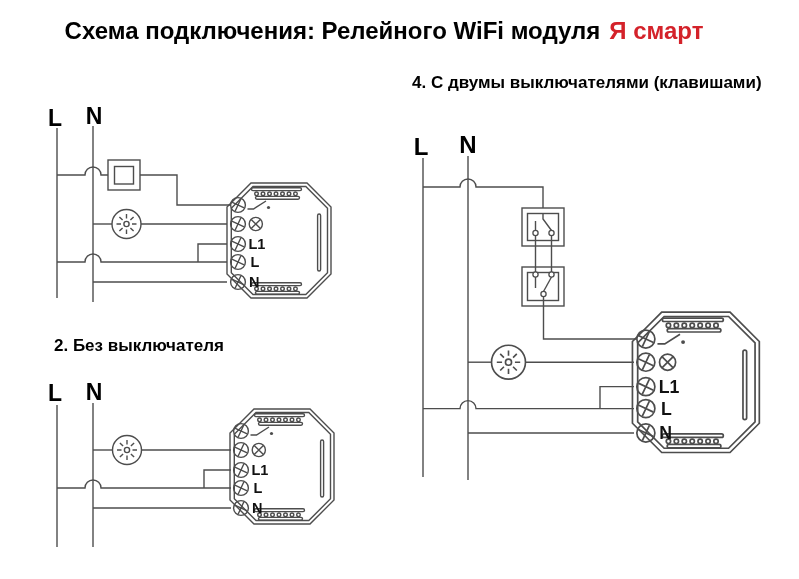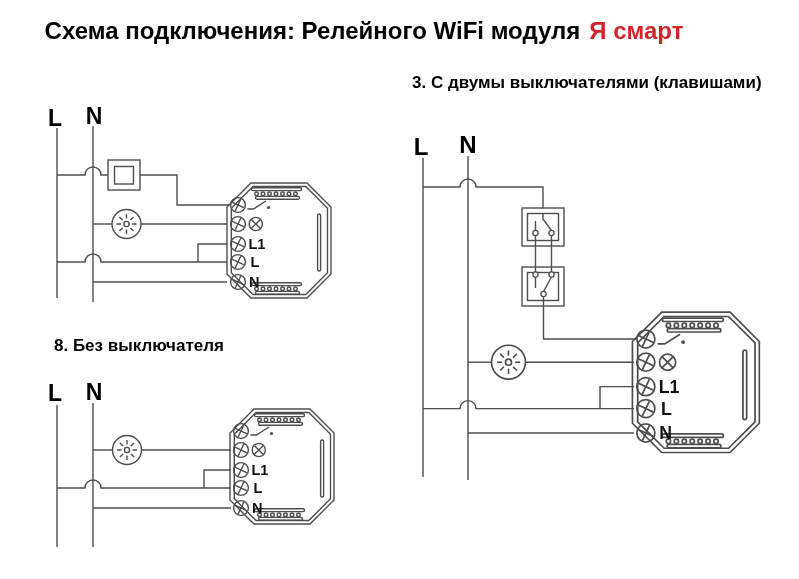--- a/index.html
+++ b/index.html
@@ -1,41 +1,41 @@
 <!DOCTYPE html>
 <html><head>
 <meta charset="utf-8">
 <style>
   html,body{margin:0;padding:0;background:#fff;}
   #stage{position:relative;width:799px;height:579px;background:#fff;overflow:hidden;
          font-family:"Liberation Sans",sans-serif;}
   .title{position:absolute;left:0;top:17px;width:728px;text-align:center;
-         font-size:24px;font-weight:700;color:#000;letter-spacing:0px;white-space:nowrap;}
+         font-size:24px;font-weight:700;color:#000;letter-spacing:0px;white-space:nowrap;padding-left:20px;}
   .title .brand{color:#d4222a;margin-left:9px;}
   .seclabel{position:absolute;font-size:17px;font-weight:700;color:#000;white-space:nowrap;}
   #sec1{left:49px;top:62px;}
   #sec2{left:54px;top:336px;}
   #sec3{left:412px;top:73px;}
   svg{position:absolute;left:0;top:0;}
   .w{stroke:#4d4d4d;stroke-width:1.4;fill:none;}
   .wf{stroke:none;fill:#4d4d4d;}
   .contact{stroke:#4d4d4d;stroke-width:1.3;fill:#fff;}
   .lbl{font:700 23px "Liberation Sans",sans-serif;fill:#000;}
   .lbl3{font:700 24px "Liberation Sans",sans-serif;fill:#000;}
   .mlbl{font:700 14.5px "Liberation Sans",sans-serif;fill:#111;}
 </style>
 </head>
 <body>
 
 <div id="stage">
 
   <div class="title"><span>Схема подключения: Релейного WiFi модуля</span><span class="brand">Я смарт</span></div>
 
-  <div id="sec2" class="seclabel">8. Без выключателя</div>
-  <div id="sec3" class="seclabel">3. С двумы выключателями (клавишами)</div>
+  <div id="sec2" class="seclabel">2. Без выключателя</div>
+  <div id="sec3" class="seclabel">4. С двумы выключателями (клавишами)</div>
 
   <svg width="799" height="579" viewBox="0 0 799 579">
     <defs>
 
       <g id="screw">
         <circle class="w" r="7.4"></circle>
         <path class="w" d="M-6.2,-2.9 L6.2,2.9 M2.9,-6.2 L-2.9,6.2"></path>
       </g>
 
       <g id="lamp">

